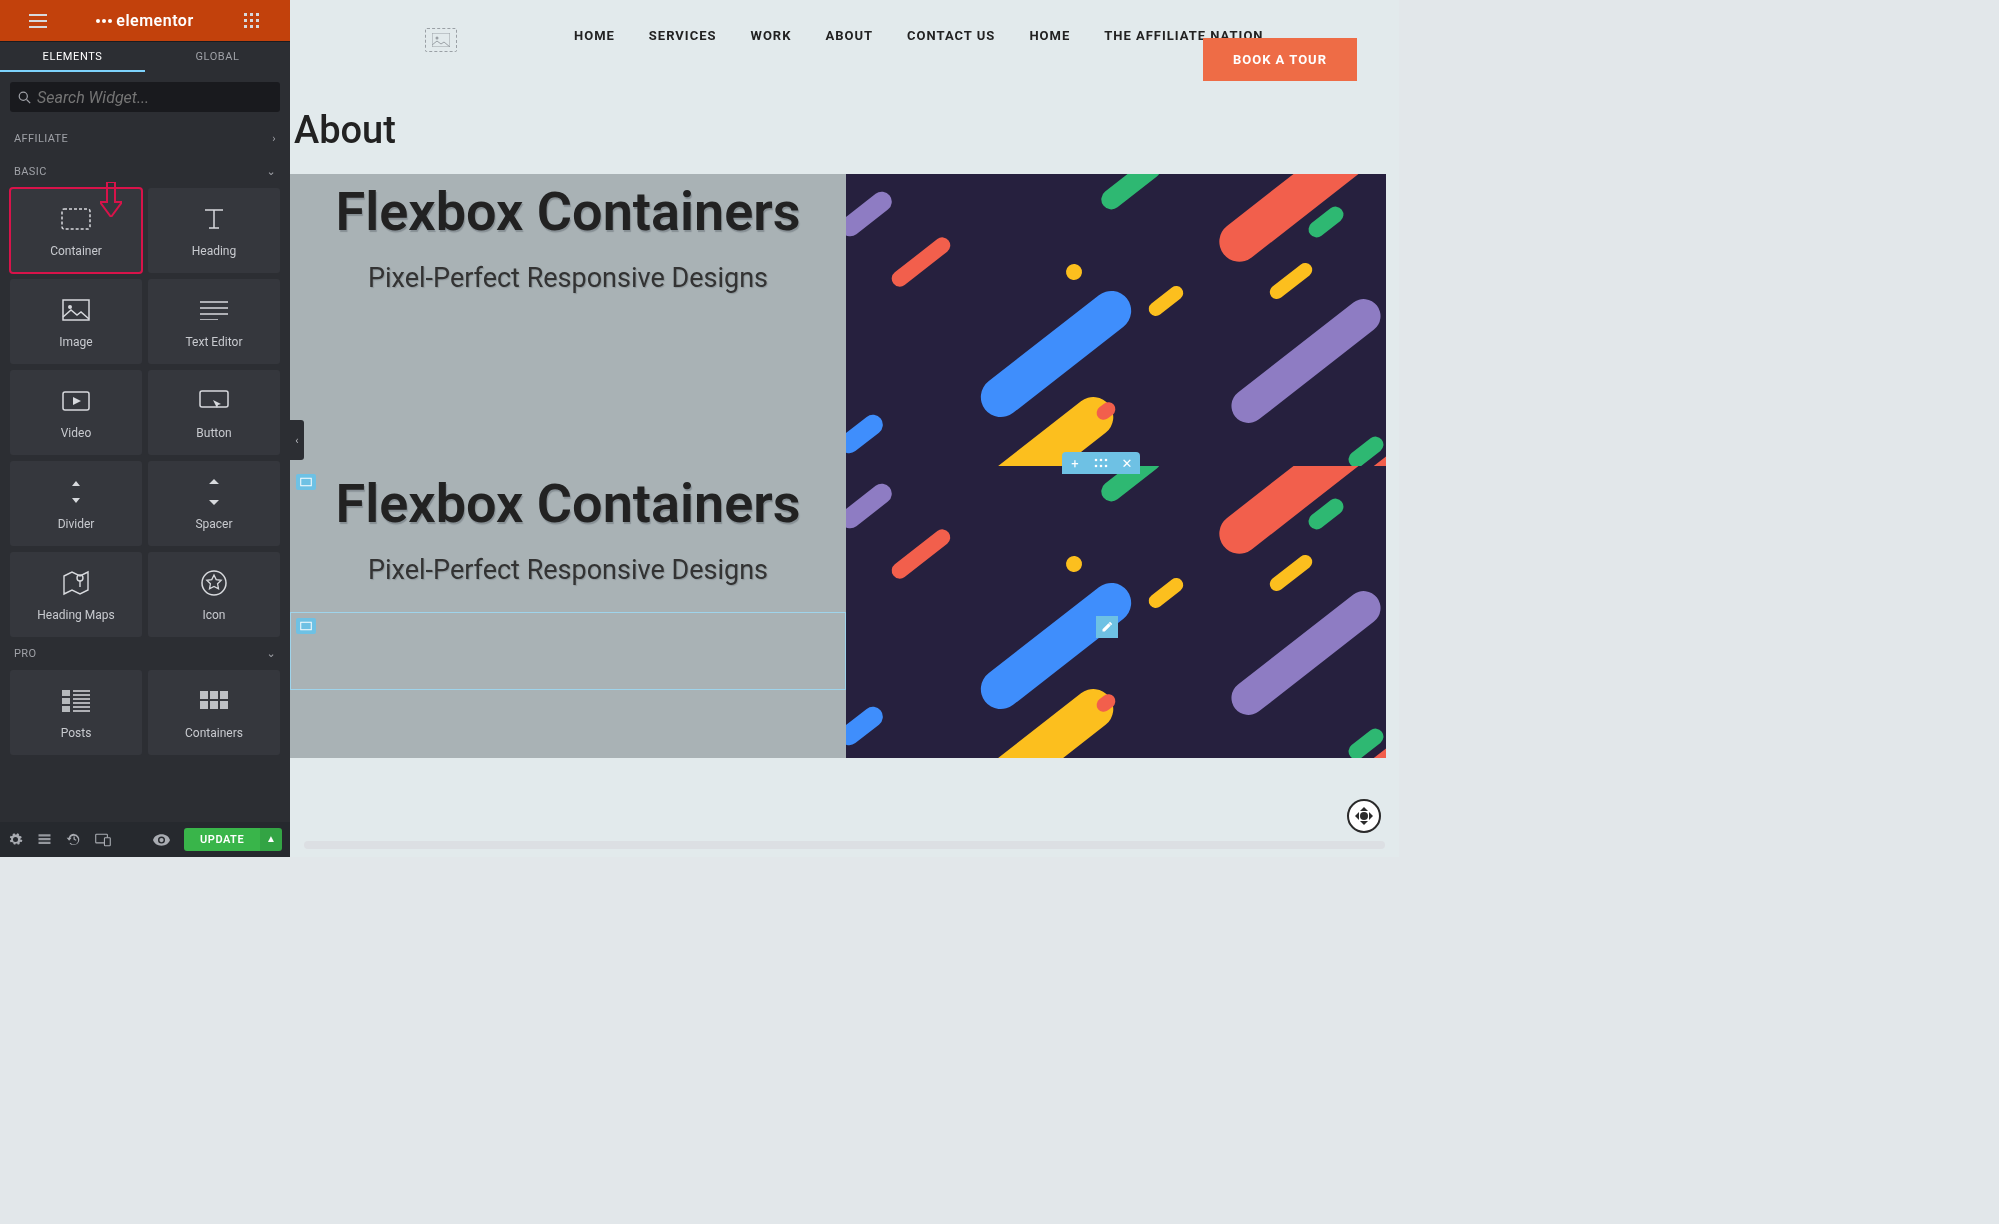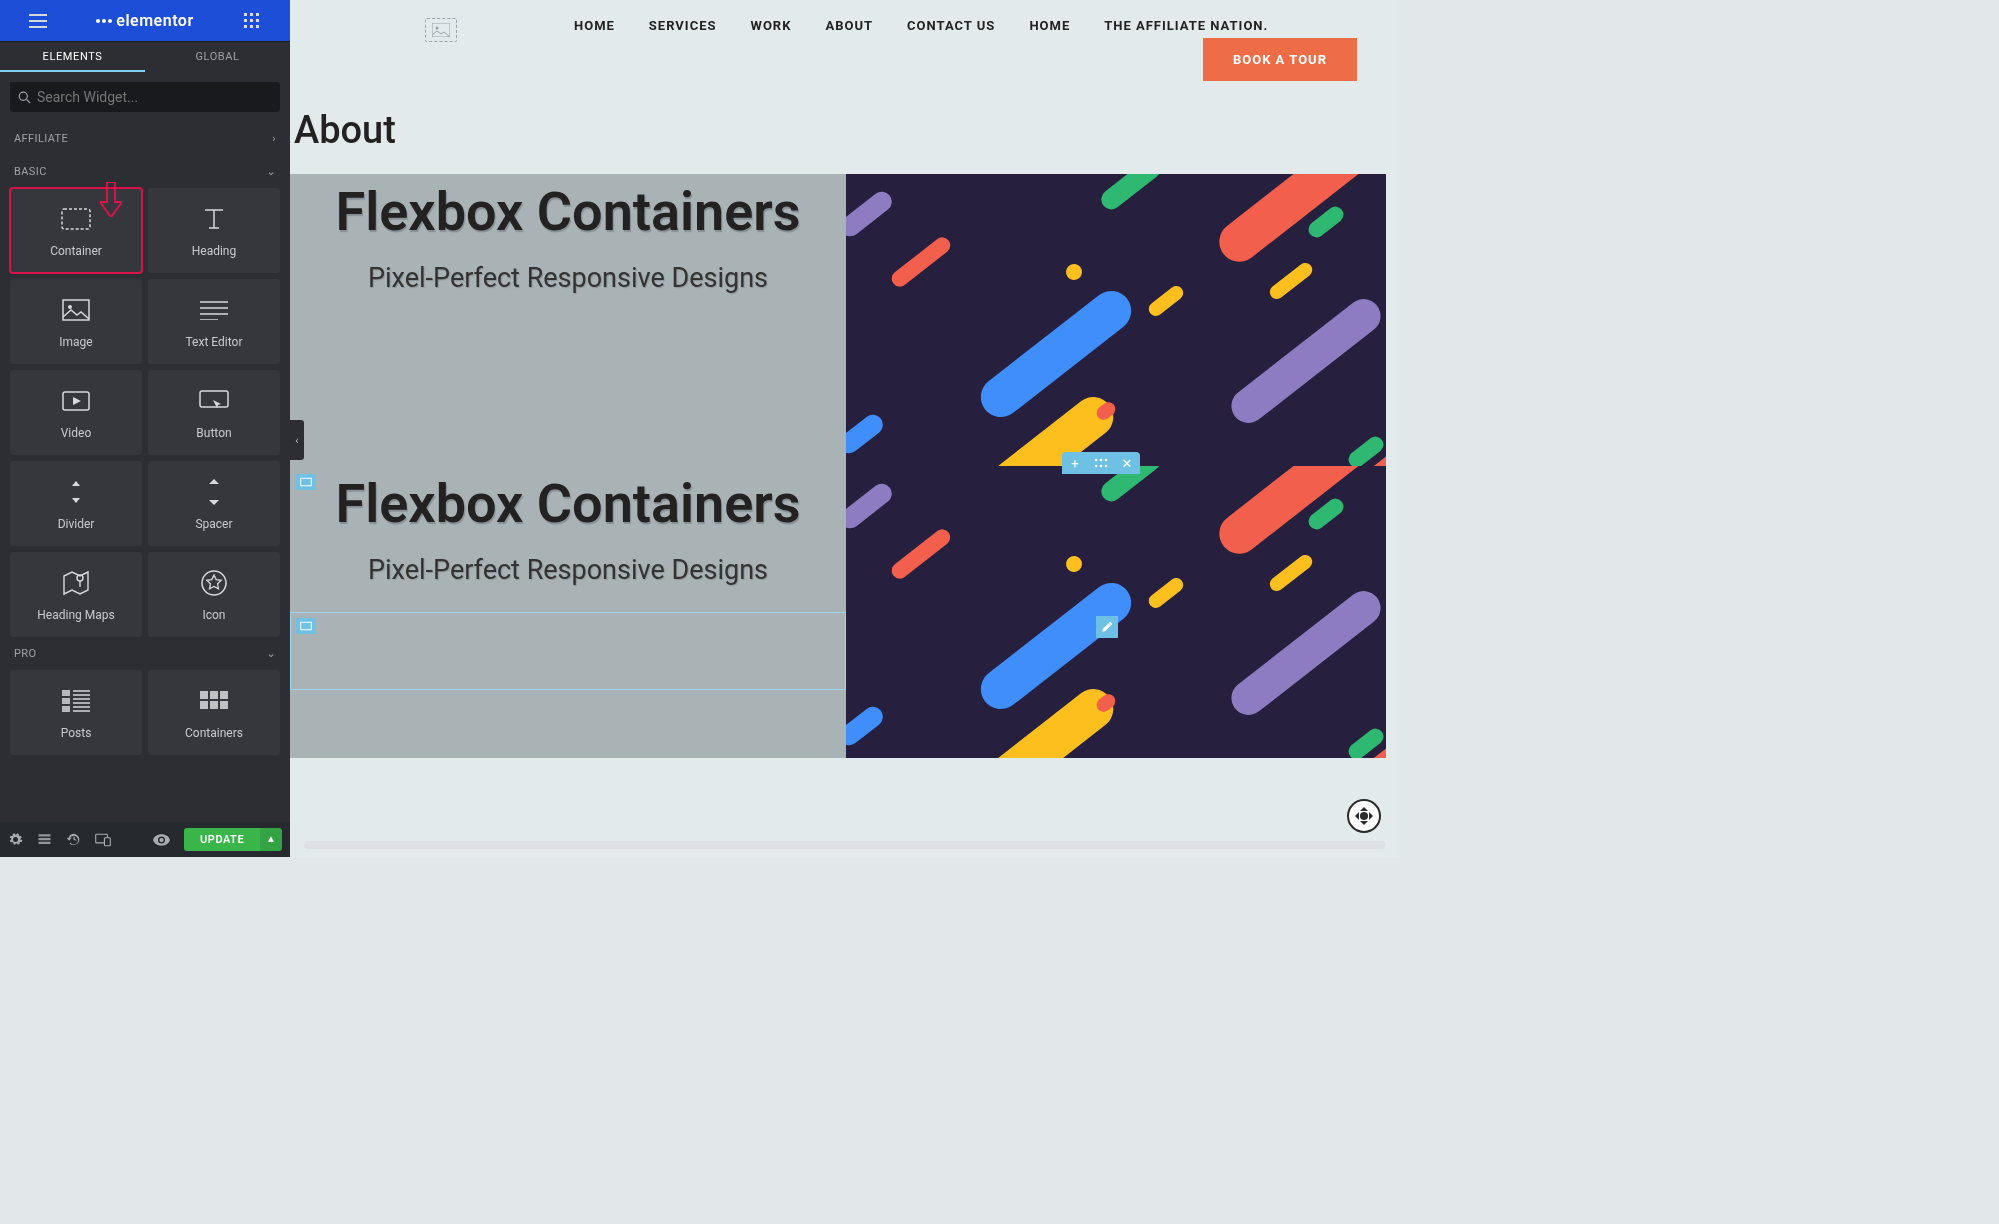--- a/index.html
+++ b/index.html
@@ -1,30 +1,30 @@
 <!DOCTYPE html>
 <html><head>
 <meta charset="utf-8">
 <style>
 * { margin:0; padding:0; box-sizing:border-box; font-family:-apple-system,"Segoe UI",Roboto,sans-serif; }
 body { background:#e2e7ea; overflow:hidden; }
 #app { display:flex; height:857px; width:1399px; position:relative; }
 
 
 .sidebar { width:290px; background:#2c2e33; color:#b9bbc0; display:flex; flex-direction:column; position:relative; }
-.sb-top { height:42px; background:#1d4ed8; display:flex; align-items:center; justify-content:space-between; padding:0 24px; border-bottom:1px solid #1b1c20; }
+.sb-top { height:42px; background:#c2410c; display:flex; align-items:center; justify-content:space-between; padding:0 24px; border-bottom:1px solid #1b1c20; }
 .sb-top .hamburger, .sb-top .grid { width:28px; height:28px; display:flex; align-items:center; justify-content:center; cursor:pointer; color:#d7d9dd; }
 .logo { color:#fff; font-weight:600; letter-spacing:.5px; font-size:16px; display:flex; align-items:center; gap:2px;}
 .logo .dots{display:inline-flex;gap:2px;margin-right:2px;}
 .logo .dot{width:4px;height:4px;background:#fff;border-radius:50%;}
 .tabs { display:flex; height:30px; }
 .tabs .tab { flex:1; text-align:center; font-size:11px; letter-spacing:.6px; line-height:30px; color:#9fa1a7; cursor:pointer; }
 .tabs .tab.active { color:#fff; border-bottom:2px solid #7dd3fc; }
 .search-row { margin:10px; height:30px; background:#191a1e; border-radius:3px; display:flex; align-items:center; padding:0 8px; gap:6px; }
-.search-row input { flex:1; background:transparent; border:none; outline:none; color:#ef4444; font-size:14px; }
+.search-row input { flex:1; background:transparent; border:none; outline:none; color:#ef4444; font-size:16px; font-style:italic; }
 .search-row svg{color:#9fa1a7;}
 
 .cat { display:flex; align-items:center; justify-content:space-between; padding:10px 14px; font-size:11px; letter-spacing:.4px; color:#9fa1a7; cursor:pointer; }
 .widgets { display:grid; grid-template-columns:1fr 1fr; gap:6px; padding:0 10px; }
 .widget { background:#35373d; height:85px; border-radius:3px; display:flex; flex-direction:column; align-items:center; justify-content:center; gap:10px; color:#c8cacf; cursor:grab; font-size:12px; }
 .widget.highlight { outline:2px solid #d8134a; outline-offset:-1px; }
 .widget .w-icon { height:30px; display:flex; align-items:center; justify-content:center; color:#d7d9dd; }
 
 .arrow-annot { position:absolute; left:100px; top:182px; color:#d8134a; }
 
@@ -32,21 +32,21 @@
 .sb-bottom .bicon { color:#a9acb2; cursor:pointer; display:flex; align-items:center; }
 .sb-bottom .spacer { flex:1; }
 .sb-bottom .publish { display:flex; }
 .sb-bottom .publish .btn { background:#39b54a; color:#fff; font-size:11px; letter-spacing:.5px; padding:5px 16px; border-radius:3px 0 0 3px; cursor:pointer; font-weight:600;}
 .sb-bottom .publish .caret { background:#33a444; color:#fff; padding:5px 6px; border-radius:0 3px 3px 0; cursor:pointer; font-size:10px; }
 
 .collapse-handle { position:absolute; left:290px; top:420px; width:14px; height:40px; background:#2c2e33; border-radius:0 3px 3px 0; display:flex; align-items:center; justify-content:center; color:#b9bbc0; cursor:pointer; z-index:5; font-size:11px;}
 
 
 .canvas { flex:1; position:relative; background:#e2eaec; overflow:hidden; }
-.topbar { position:absolute; top:0; left:0; right:0; height:86px; background:#e2eaec; display:flex; align-items:flex-start; padding-top:18px; padding-left:130px; gap:34px; font-size:13px; font-weight:700; letter-spacing:1px; color:#222; }
+.topbar { position:absolute; top:10px; left:0; right:0; height:86px; background:#e2eaec; display:flex; align-items:flex-start; padding-top:18px; padding-left:130px; gap:34px; font-size:13px; font-weight:700; letter-spacing:1px; color:#222; }
 .topbar .nav-item { cursor:pointer; white-space:nowrap;}
 .topbar .img-ph { position:absolute; left:135px; top:18px; width:32px; height:24px; border:1px dashed #9aa0a5; border-radius:2px; display:flex; align-items:center; justify-content:center; }
 .cta { position:absolute; right:42px; top:38px; background:#ee6c46; color:#fff; padding:14px 30px; font-size:13px; font-weight:700; letter-spacing:1px; cursor:pointer; }
 
 .page-title { position:absolute; left:4px; top:108px; font-size:38px; font-weight:500; color:#222; }
 
 .section { position:absolute; left:0; width:1096px; height:292px; display:flex; }
 .section.s1 { top:174px; }
 .section.s2 { top:466px; outline:1px solid #6ec1e4; outline-offset:-1px; }
 .sec-left { width:556px; background:#a9b2b5; display:flex; flex-direction:column; align-items:center; justify-content:flex-start; padding-top:8px; position:relative; }

